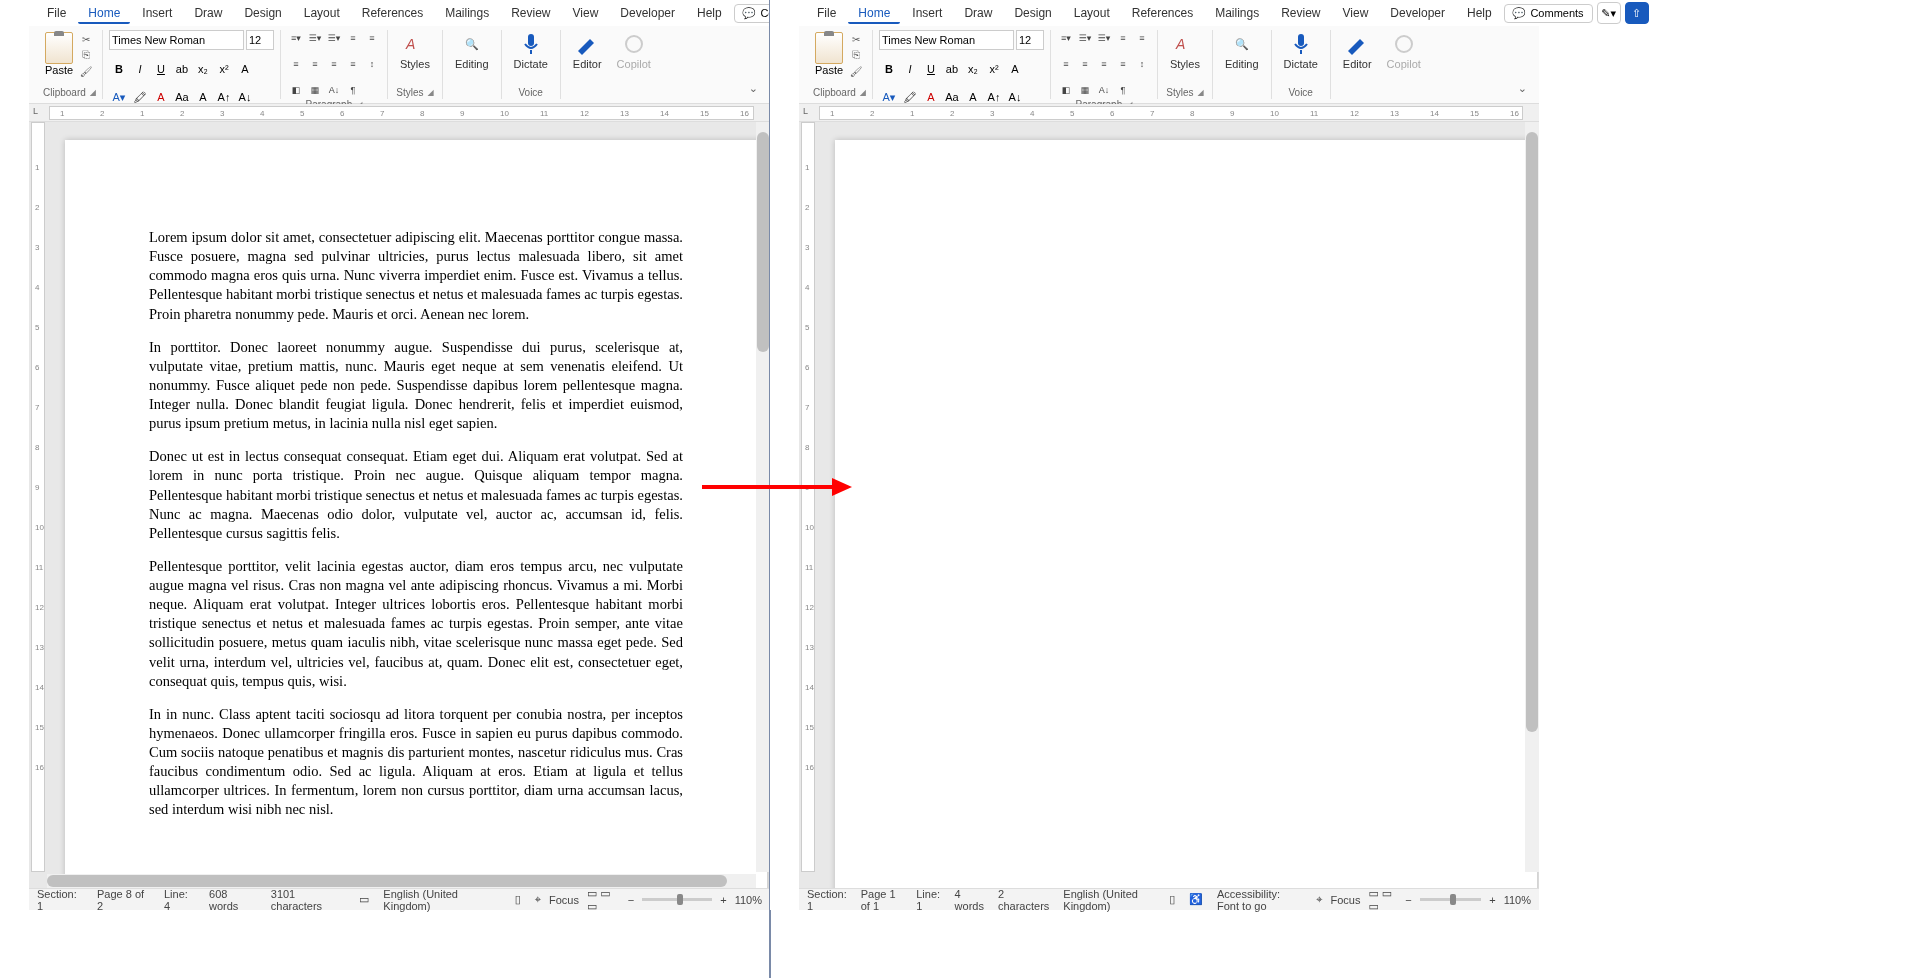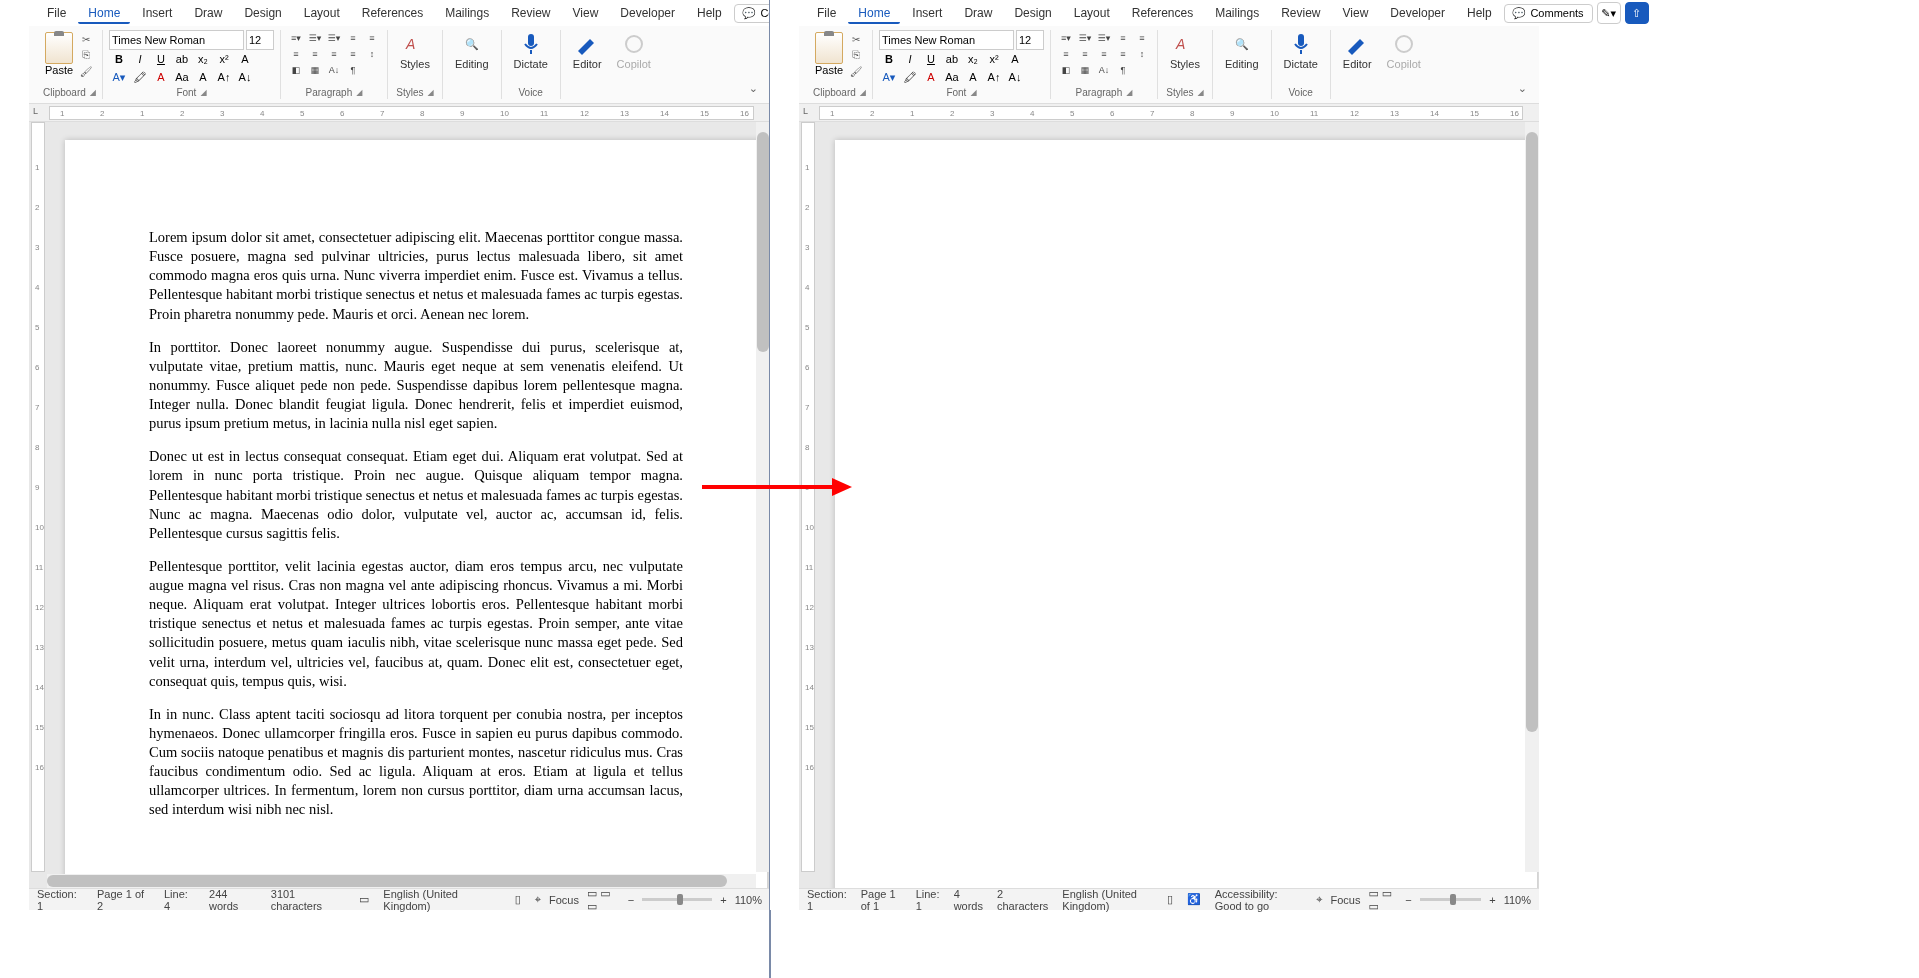--- a/index.html
+++ b/index.html
@@ -23,21 +23,21 @@
 .clipboard-icon { width: 28px; height: 32px; background: linear-gradient(#fff, #f0e4d0); border: 1px solid #d4a960; border-radius: 2px; position: relative; }
 .clipboard-icon::before { content: ''; position: absolute; top: -2px; left: 8px; width: 10px; height: 5px; background: #888; border-radius: 2px 2px 0 0; }
 .small-btns { display: flex; flex-direction: column; gap: 2px; padding: 2px 0; }
 .sb { width: 16px; height: 14px; display: flex; align-items: center; justify-content: center; font-size: 10px; color: #555; }
 .font-row { display: flex; gap: 2px; align-items: center; }
 .font-select { border: 1px solid #ccc; font-size: 11px; padding: 1px 2px; height: 20px; background: #fff; }
 .font-name { width: 135px; }
 .font-size { width: 28px; }
 .font-btns { display: flex; gap: 1px; }
 .fbtn { width: 20px; height: 18px; display: flex; align-items: center; justify-content: center; font-size: 11px; }
-.font-col { display: flex; flex-direction: column; gap: 0; }
+.font-col { display: flex; flex-direction: column; gap: 10px; }
 .para-btns { display: flex; gap: 1px; }
 .pbtn { width: 18px; height: 16px; display: flex; align-items: center; justify-content: center; font-size: 9px; color: #444; }
 .big-btn { display: flex; flex-direction: column; align-items: center; padding: 2px 6px; gap: 2px; }
 .big-btn-icon { width: 24px; height: 24px; display: flex; align-items: center; justify-content: center; }
 .big-btn-label { font-size: 11px; color: #333; }
 .big-btn.disabled .big-btn-label { color: #aaa; }
 .ribbon-collapse { margin-left: auto; display: flex; align-items: flex-end; padding: 4px; color: #666; }
 .ruler-area { background: #f0f0f0; position: relative; height: 18px; border-bottom: 1px solid #ddd; }
 .ruler-h { position: absolute; top: 2px; left: 20px; right: 16px; height: 14px; background: #fff; border: 1px solid #ccc; font-size: 8px; color: #888; overflow: hidden; }
 .ruler-tick { position: absolute; top: 2px; font-size: 8px; }
@@ -305,23 +305,23 @@
     <div class="scrollbar-v">
       <div class="scroll-thumb-v" style="top:10px;height:220px"></div>
     </div>
     <div class="scrollbar-h">
       <div class="scroll-thumb-h" style="left:0;width:680px"></div>
     </div>
   </div>
 
   <div class="statusbar">
     <span>Section: 1</span>
-    <span>Page 1 of 2</span>
+    <span>Page 8 of 2</span>
     <span>Line: 4</span>
-    <span>244 words</span>
+    <span>608 words</span>
     <span>3101 characters</span>
     <span>▭</span>
     <span>English (United Kingdom)</span>
     <span>▯</span>
     <div class="statusbar-right">
       <span>⌖</span>
       <span>Focus</span>
       <span>▭ ▭ ▭</span>
       <span>−</span>
       <div class="zoom-slider"></div>
@@ -570,21 +570,21 @@
 
   <div class="statusbar">
     <span>Section: 1</span>
     <span>Page 1 of 1</span>
     <span>Line: 1</span>
     <span>4 words</span>
     <span>2 characters</span>
     <span>English (United Kingdom)</span>
     <span>▯</span>
     <span>♿</span>
-    <span>Accessibility: Good to go</span>
+    <span>Accessibility: Font to go</span>
     <div class="statusbar-right">
       <span>⌖</span>
       <span>Focus</span>
       <span>▭ ▭ ▭</span>
       <span>−</span>
       <div class="zoom-slider"></div>
       <span>+</span>
       <span>110%</span>
     </div>
   </div>

